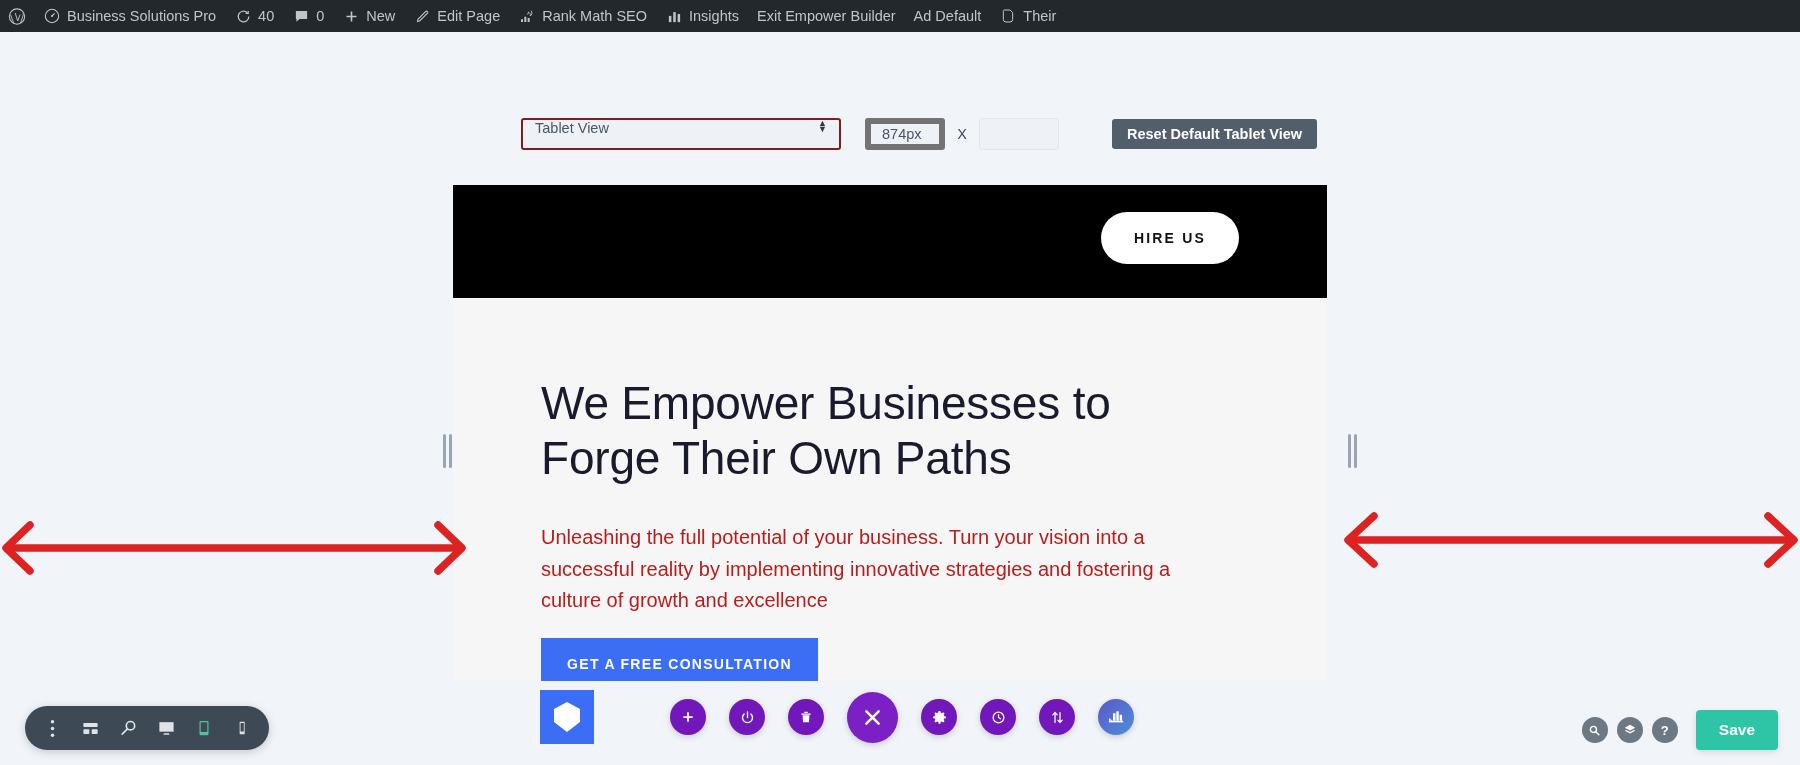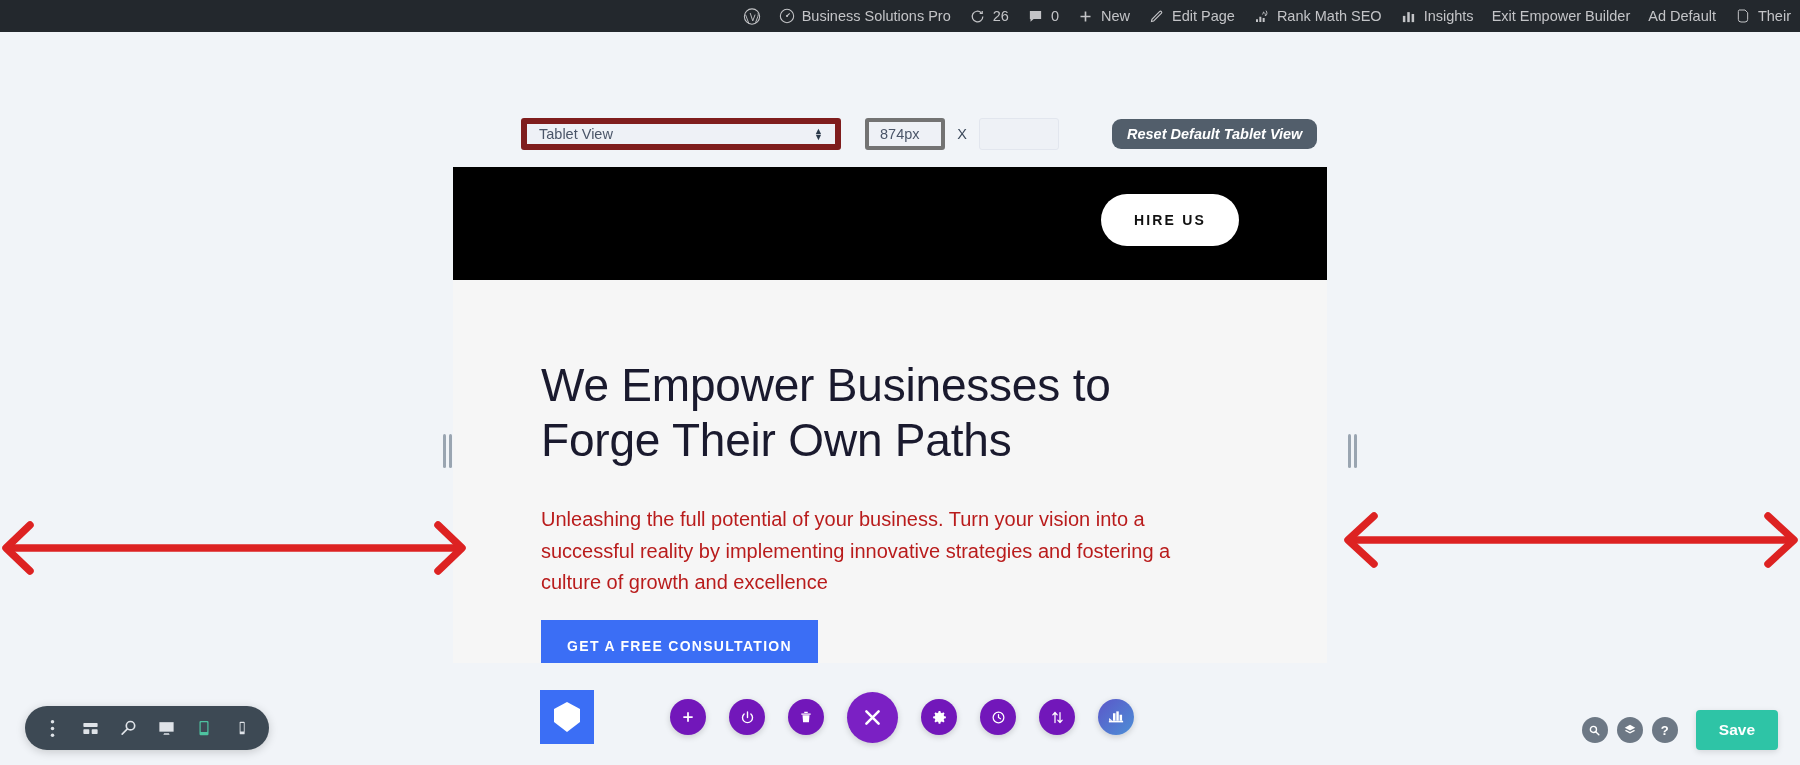--- a/index.html
+++ b/index.html
@@ -8,21 +8,21 @@
     overflow:hidden;
     font-family:"Liberation Sans", sans-serif;
     background:#f1f4f8;
   }
 
   
   .adminbar {
     position:absolute; top:0; left:0; width:1800px; height:32px;
     background:#23282d; color:#c3c4c7;
     display:flex; align-items:center;
-    font-size:14.5px; z-index:60;justify-content:flex-end;
+    font-size:14.5px; z-index:60;
   }
   .ab-item {
     display:flex; align-items:center; gap:6px;
     height:32px; padding:0 9px; color:#c3c4c7; white-space:nowrap;
   }
   .ab-item.logo { padding-left:8px; padding-right:8px; }
   .ab-icon { display:inline-flex; align-items:center; justify-content:center;
              width:18px; height:18px; color:#c3c4c7; flex:none; }
   .ab-right { margin-left:auto; display:flex; align-items:center; }
   .ab-avatar {
@@ -37,47 +37,47 @@
     border-radius:4px 4px 0 0; background:#cbbba4; opacity:.75;
   }
 
   
   .resp-toolbar {
     position:absolute; top:118px; left:0; width:1800px;
     display:flex; align-items:center; gap:0; padding-left:521px;
   }
   .vp-select {
     width:320px; height:32px; background:#eef1f6;
-    border:6px solid #7f1d1d; border-radius:3px;
-    display:flex; align-items:center; padding:0 12px;
+    border:2px solid #7f1d1d; border-radius:3px;
+    display:flex; padding:0 12px;
     font-size:14.5px; color:#4a5568; position:relative;
   }
   .vp-select .arrows { margin-left:auto; display:flex; flex-direction:column;
                        line-height:6px; font-size:9px; color:#2b3a4a; }
   .vp-num {
     width:80px; height:32px; margin-left:24px; background:#eef1f6;
-    border:4px solid #737373; border-radius:3px;
+    border:6px solid #737373; border-radius:3px;
     display:flex; align-items:center; padding:0 11px;
     font-size:14.5px; color:#4a5568;
   }
   .vp-x { width:34px; text-align:center; font-size:14.5px; color:#3d4a5c; }
   .vp-num2 {
     width:80px; height:32px; background:#eef1f6;
     border:1px solid #e2e6ee; border-radius:3px;
   }
   .vp-reset {
     margin-left:53px; height:30px; background:#525e6b; color:#fff;
-    border:none; border-radius:9px; padding:0 15px;
+    border:none; border-radius:3px; padding:0 15px;
     font-size:14.5px; font-weight:bold; cursor:pointer;
-    display:flex; align-items:center;font-style:italic;
+    display:flex; align-items:center;
   }
 
   
   .preview {
-    position:absolute; top:167px; left:453px;
+    position:absolute; top:185px; left:453px;
     width:874px; height:496px; background:#f6f6f6;
     overflow:hidden;
   }
   .site-header {
     height:113px; background:#000; position:relative;
   }
   .hire-btn {
     position:absolute; right:88px; top:27px;
     width:138px; height:52px; border-radius:26px;
     background:#fff; color:#111;
@@ -194,21 +194,21 @@
     <span>Business Solutions Pro</span>
   </div>
 
   <div class="ab-item">
     <span class="ab-icon">
       <svg width="15" height="15" viewBox="0 0 24 24" fill="none" stroke="#c3c4c7" stroke-width="2">
         <path d="M20.5 12a8.5 8.5 0 1 1-2.6-6.1"></path>
         <path d="M19.5 3v4h-4"></path>
       </svg>
     </span>
-    <span>26</span>
+    <span>40</span>
   </div>
 
   <div class="ab-item">
     <span class="ab-icon">
       <svg width="15" height="15" viewBox="0 0 24 24" fill="#c3c4c7">
         <path d="M3 3h18v13H9l-5 4.5V16H3z"></path>
       </svg>
     </span>
     <span>0</span>
   </div>

